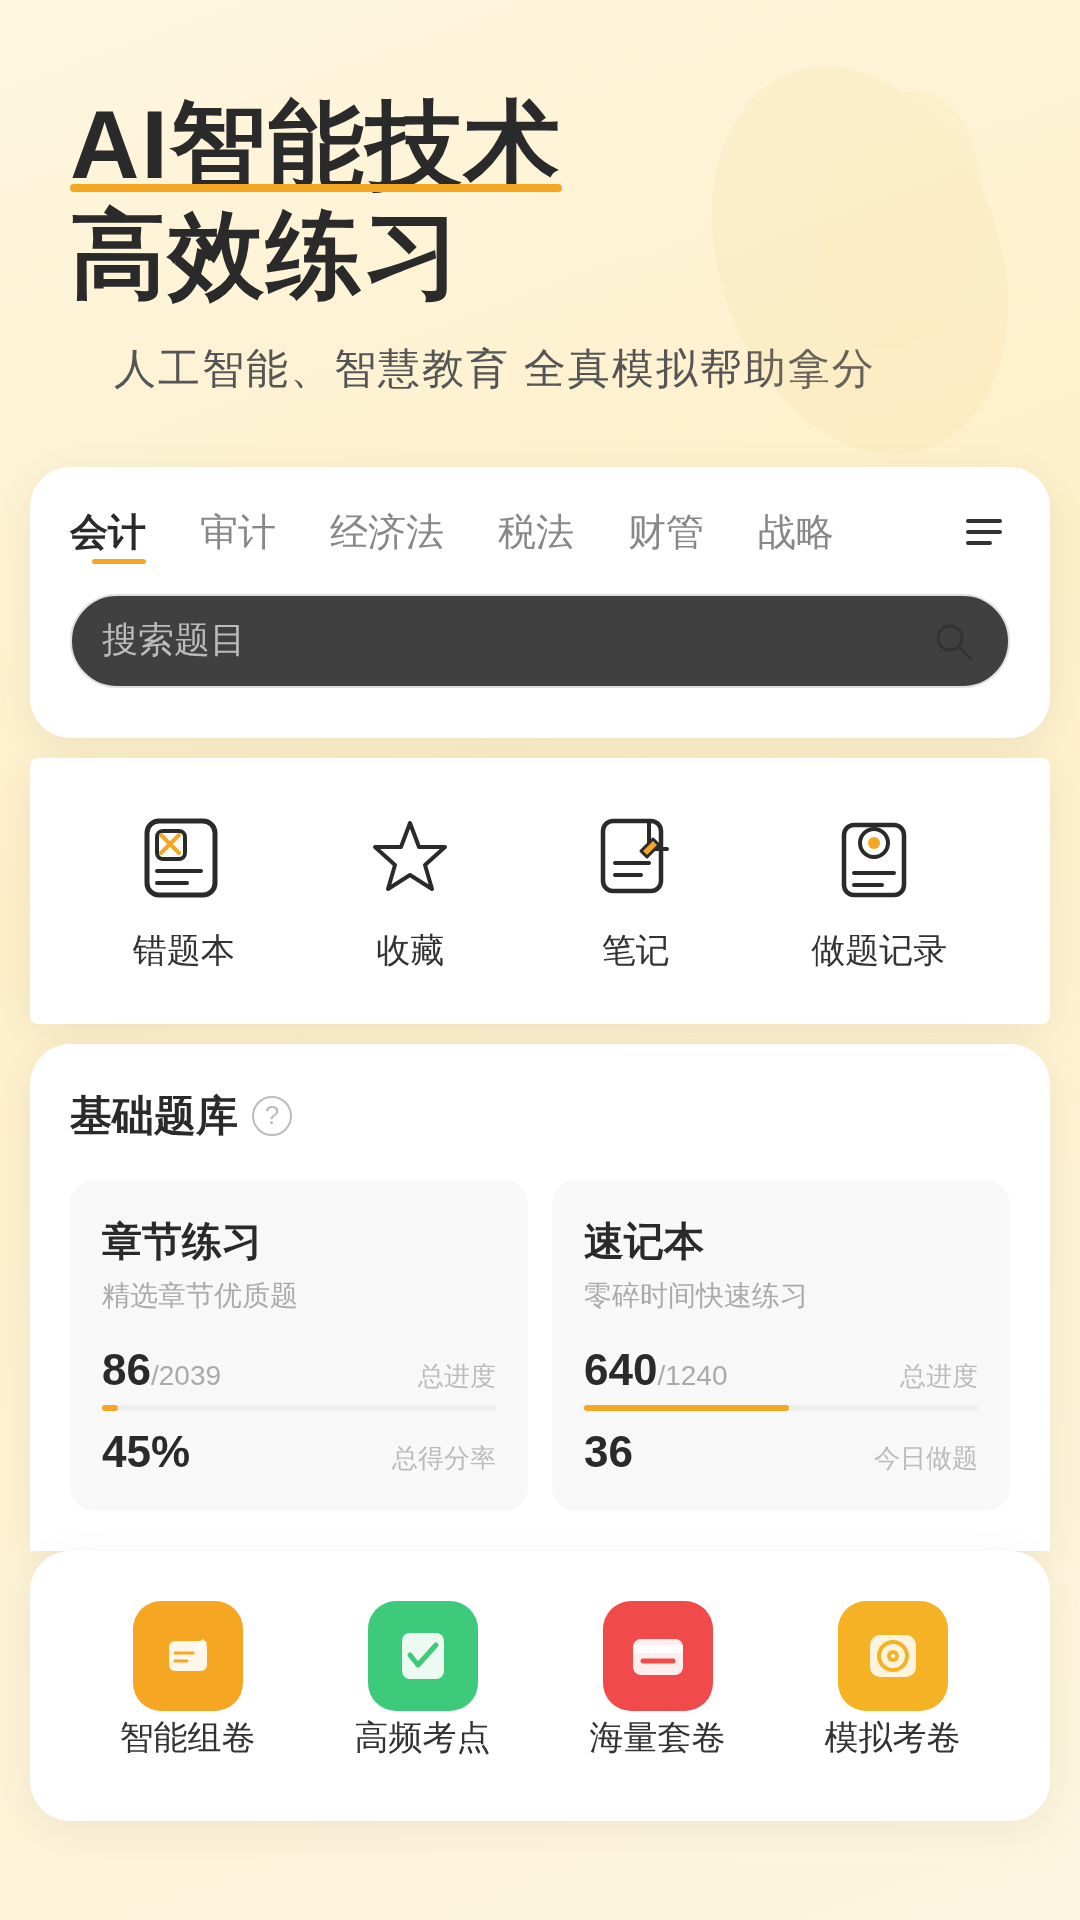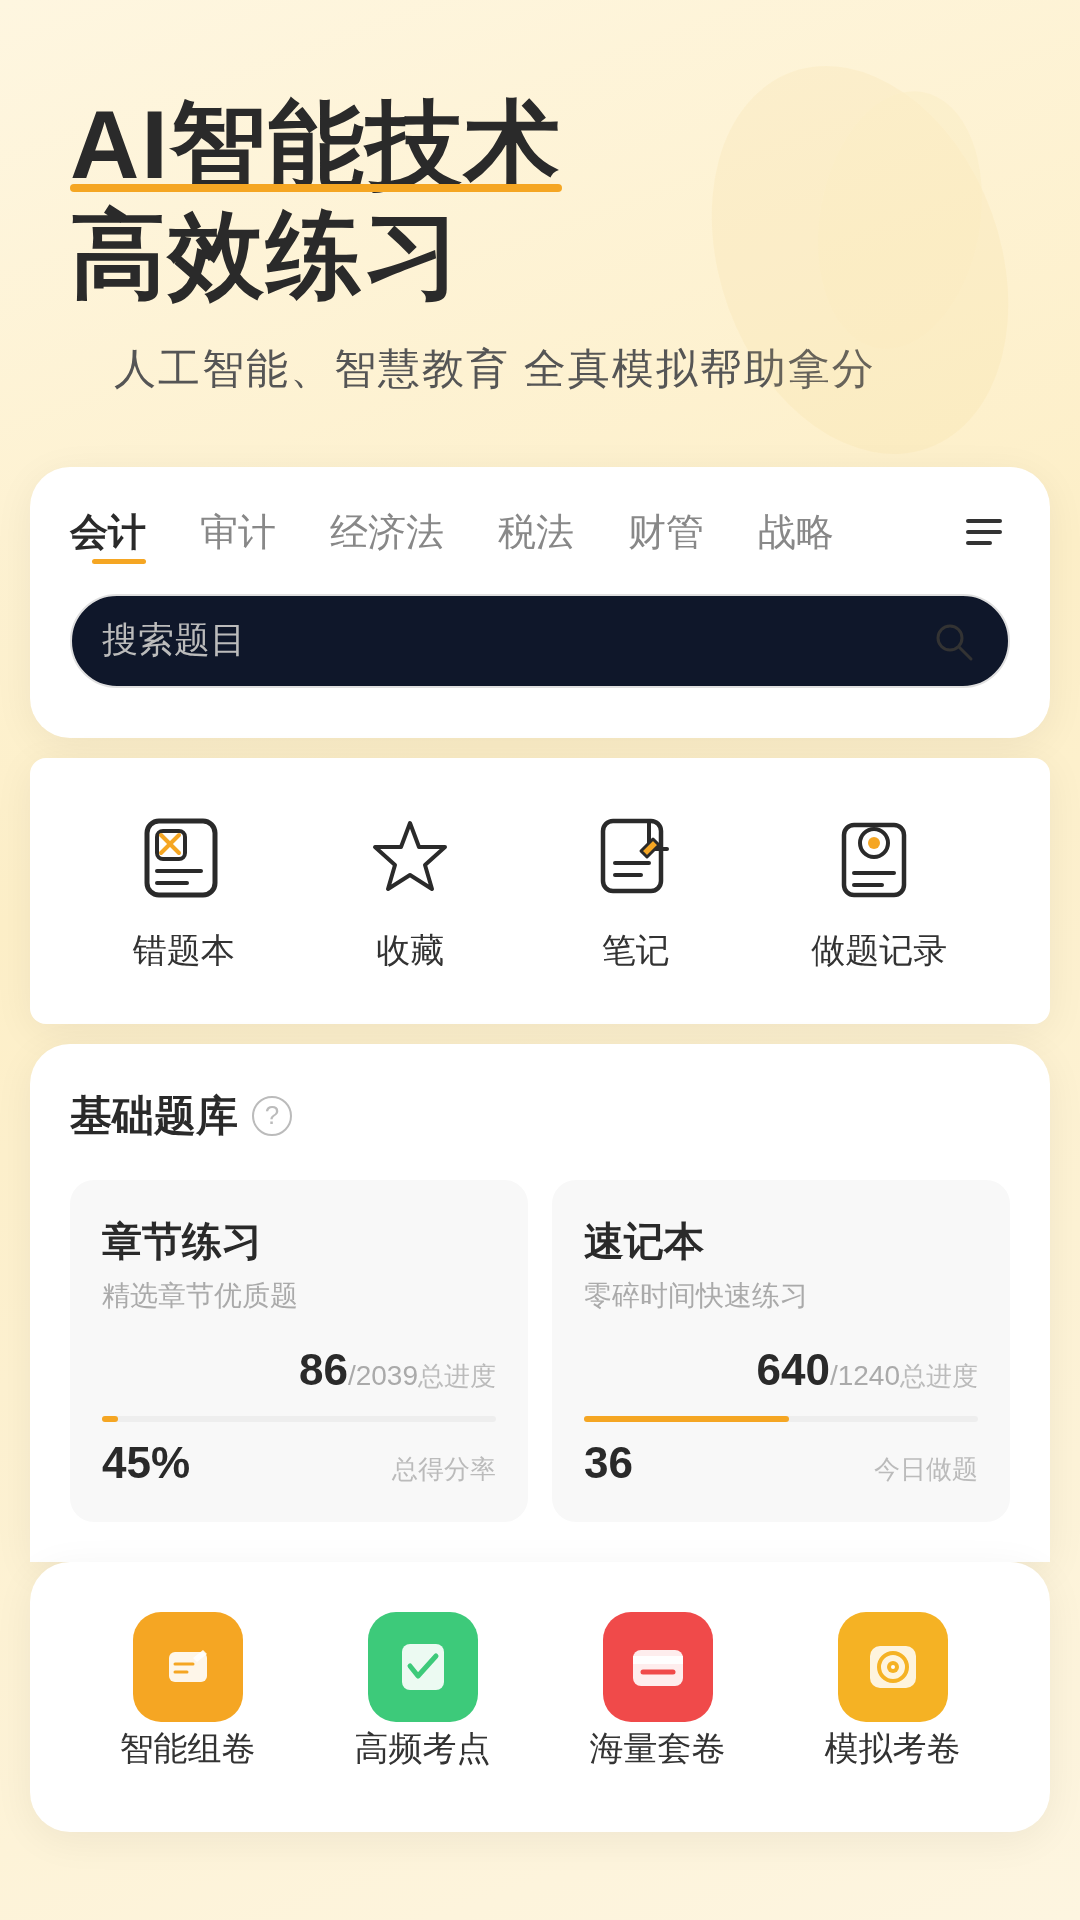--- a/index.html
+++ b/index.html
@@ -114,39 +114,39 @@
       width: 26px;
     }
 
     
     .search-box {
       display: flex;
       align-items: center;
       border: 2px solid #e0e0e0;
       border-radius: 60px;
       padding: 20px 30px;
-      background: #0f172a;
+      background: #404040;
     }
     .search-placeholder {
       flex: 1;
       font-size: 36px;
       color: #bbb;
     }
     .search-icon-wrap {
       width: 50px;
       height: 50px;
       display: flex;
       align-items: center;
       justify-content: center;
     }
 
     
     .quick-actions-card {
       background: #fff;
-      border-radius: 16px;
+      border-radius: 8px;
       margin: 20px 30px 0 30px;
       padding: 50px 40px;
       box-shadow: 0 8px 40px rgba(0,0,0,0.06);
       display: flex;
       justify-content: space-around;
     }
     .quick-action-item {
       display: flex;
       flex-direction: column;
       align-items: center;
@@ -214,22 +214,23 @@
       margin-bottom: 8px;
     }
     .lib-item-desc {
       font-size: 28px;
       color: #aaa;
       margin-bottom: 30px;
     }
     .lib-stat-row {
       display: flex;
       align-items: baseline;
-      justify-content: flex-end;
-      margin-bottom: 21px;
+      justify-content: space-between;
+      margin-bottom: 10px;
+      gap: 13px;
     }
     .lib-stat-label {
       font-size: 26px;
       color: #bbb;
     }
     .lib-progress-bar {
       height: 6px;
       background: #eee;
       border-radius: 3px;
       margin-bottom: 16px;

